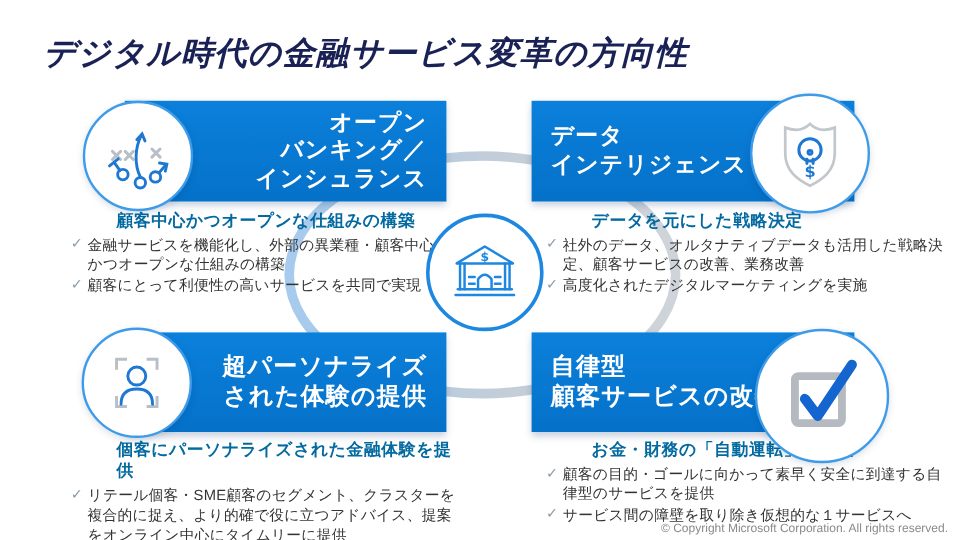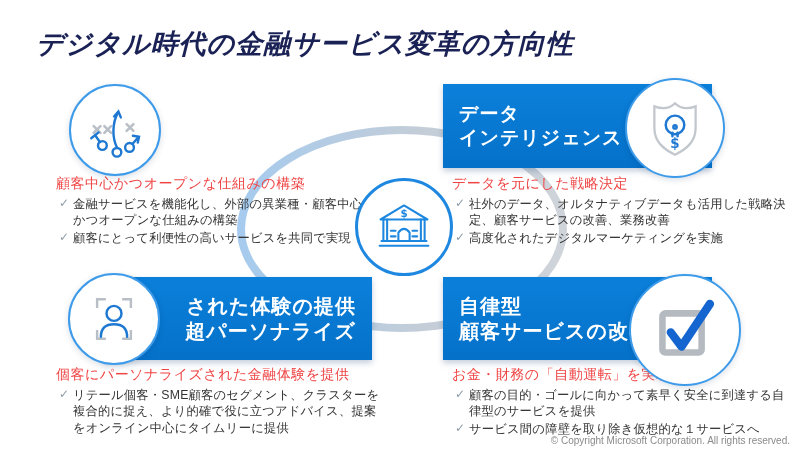--- a/index.html
+++ b/index.html
@@ -39,21 +39,21 @@
   .center-emblem{position:absolute;left:355px;top:178px;width:98px;height:98px;z-index:3;
     background:#fff;border-radius:50%;border:3px solid #1E87E0;
     display:flex;align-items:center;justify-content:center;box-sizing:border-box;}
 
   
   .desc{position:absolute;z-index:2;}
   .desc.d0{left:56px;top:175px;width:312px;}
   .desc.d1{left:452px;top:175px;width:334px;}
   .desc.d2{left:56px;top:366px;width:324px;}
   .desc.d3{left:452px;top:366px;width:336px;}
-  .desc .heading{font-size:14px;font-weight:400;color:#ef4444;letter-spacing:.5px;margin-bottom:3px;}
+  .desc .heading{font-size:14px;font-weight:700;color:#0369a1;letter-spacing:.5px;margin-bottom:3px;margin-left:41px;}
   .bullet{display:flex;align-items:flex-start;margin-bottom:1px;}
   .bullet .check{flex:0 0 17px;color:#8C9BA8;font-size:12px;font-weight:700;padding-left:3px;box-sizing:border-box;}
   .bullet .btxt{flex:1;font-size:12.3px;color:#333;line-height:1.33;letter-spacing:.2px;}
 
   .copyright{position:absolute;right:10px;bottom:4px;font-size:10px;color:#8a8a8a;z-index:4;}
 </style>
 </head>
 <body>
 
 <div class="slide">
@@ -64,20 +64,25 @@
     <defs>
       <linearGradient id="ringGrad" x1="0" y1="0" x2="1" y2="0">
         <stop offset="0" stop-color="#A6CBEE"></stop>
         <stop offset="0.55" stop-color="#C3CDD8"></stop>
         <stop offset="1" stop-color="#CFD4DA"></stop>
       </linearGradient>
     </defs>
     <ellipse cx="402" cy="229" rx="161" ry="99" fill="none" stroke="url(#ringGrad)" stroke-width="8"></ellipse>
   </svg>
 
+  <div class="banner align-r b0">
+    <span>オープン</span>
+    <span>バンキング／</span>
+    <span>インシュランス</span>
+  </div>
   <div class="icon-circle c0">
     <svg width="62" height="62" viewBox="0 0 64 64" fill="none">
       <g stroke="#B9BFC6" stroke-width="2.6" stroke-linecap="round">
         <path d="M10 28 L17 35 M17 28 L10 35"></path>
         <path d="M21 28 L28 35 M28 28 L21 35"></path>
         <path d="M44 26 L51 33 M51 26 L44 33"></path>
       </g>
       <g stroke="#1E78D2" stroke-width="2.5" stroke-linecap="round" fill="none">
         <path d="M34 50 C29 40 29 25 35 14"></path>
         <path d="M31 18 L35.5 13 L38 19"></path>
@@ -124,22 +129,22 @@
       <span class="check">✓</span>
       <span class="btxt">社外のデータ、オルタナティブデータも活用した戦略決定、顧客サービスの改善、業務改善</span>
     </div>
     <div class="bullet">
       <span class="check">✓</span>
       <span class="btxt">高度化されたデジタルマーケティングを実施</span>
     </div>
   </div>
 
   <div class="banner align-r b2">
+    <span>超パーソナライズ</span>
     <span>された体験の提供</span>
-    <span>超パーソナライズ</span>
   </div>
   <div class="icon-circle c2">
     <svg width="60" height="60" viewBox="0 0 64 64" fill="none">
       <g stroke="#B9BFC6" stroke-width="2.6" stroke-linecap="square">
         <path d="M22 11 L14 11 L14 19"></path>
         <path d="M42 11 L50 11 L50 19"></path>
         <path d="M14 45 L14 53 L22 53"></path>
         <path d="M50 45 L50 53 L42 53"></path>
       </g>
       <g stroke="#1E78D2" stroke-width="2.6" fill="none" stroke-linecap="round">

